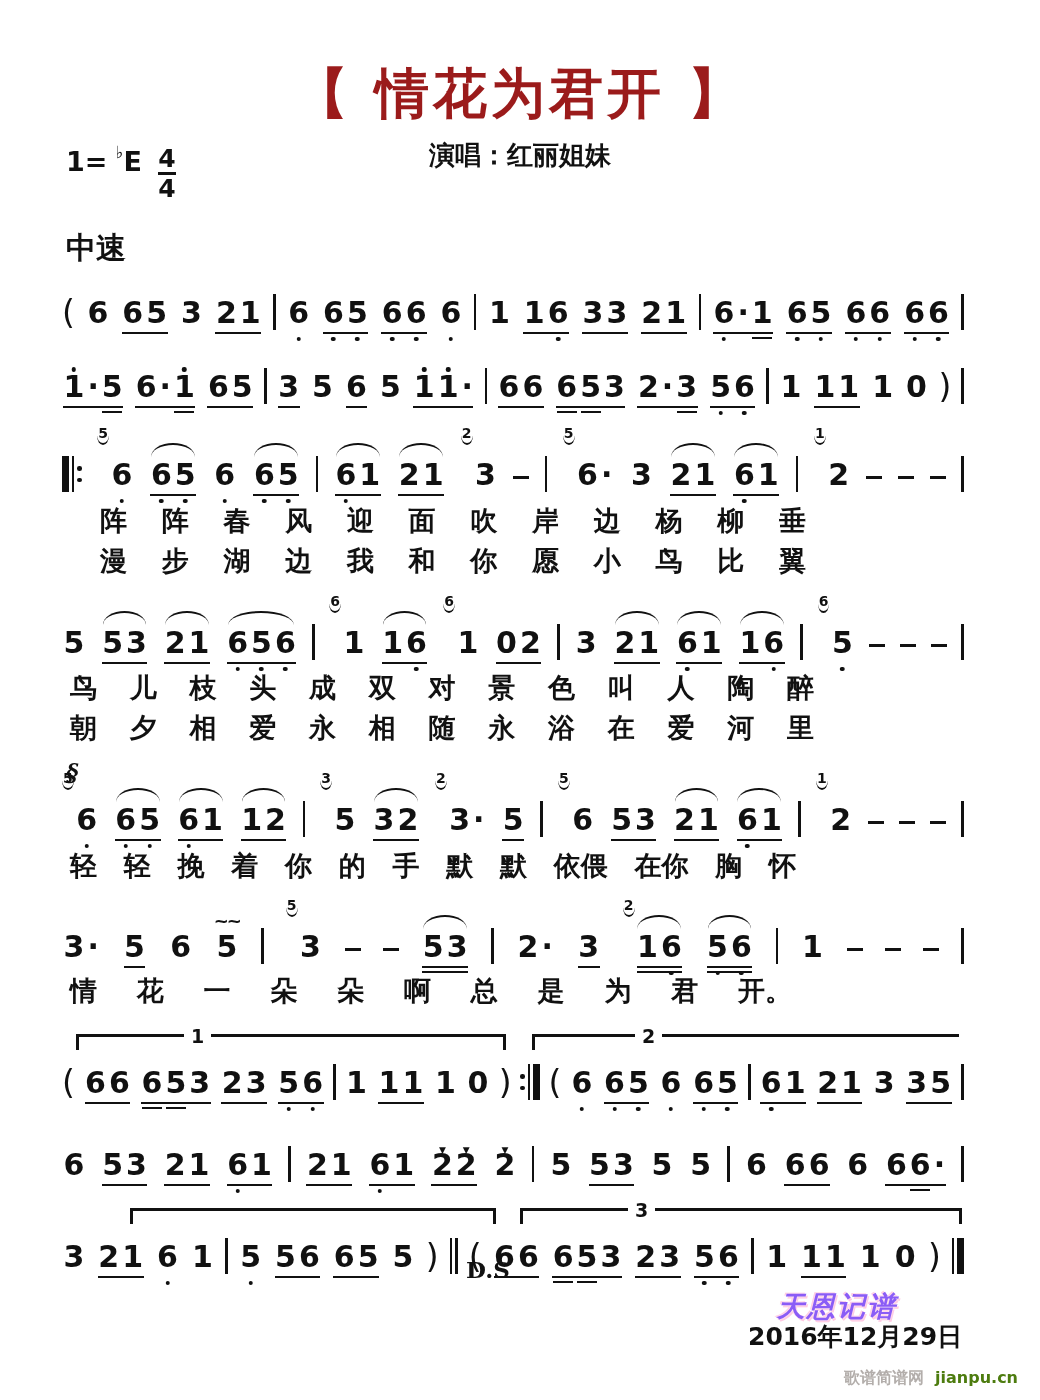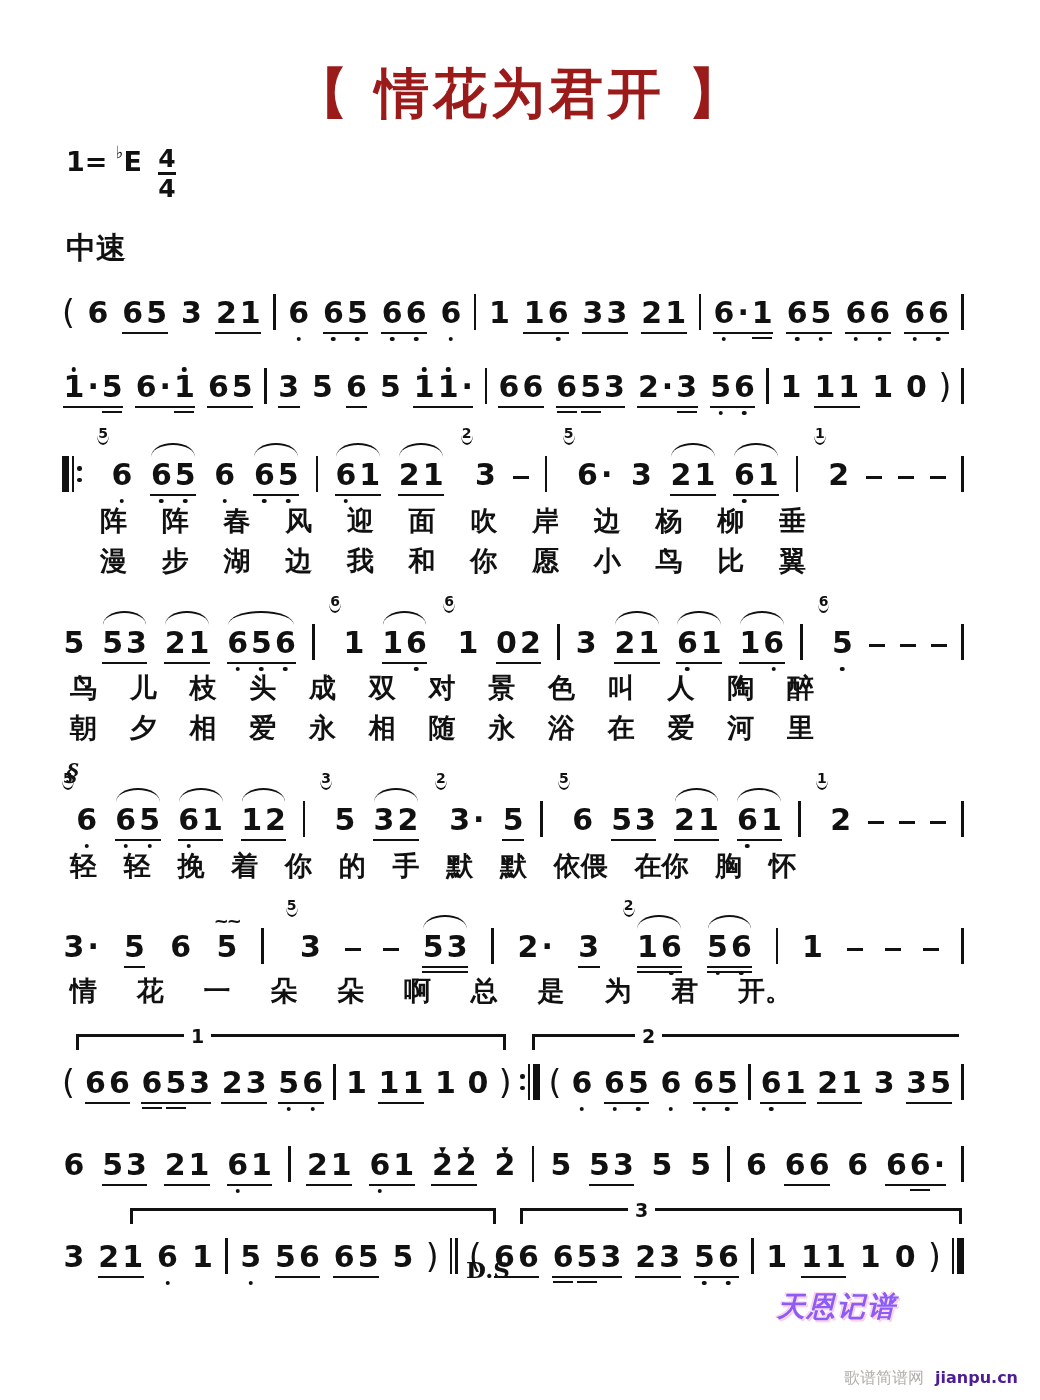--- a/index.html
+++ b/index.html
@@ -65,28 +65,29 @@
          font-size:24px;font-weight:700;}
 
   
   .ds{position:absolute;top:1256px;left:466px;font-family:"DejaVu Serif",serif;
       font-size:23px;font-weight:700;}
   .scribe{position:absolute;top:1288px;left:752px;width:170px;text-align:center;
       font-size:28px;font-weight:700;font-style:italic;letter-spacing:2px;
       text-shadow:0 0 2px #ffffff,1.5px 1.5px 0 #ffc9e2,-1.5px -1.5px 0 #ffc9e2;}
   .date{position:absolute;top:1320px;left:748px;font-size:25px;font-weight:700;}
   .watermark{position:absolute;top:1368px;right:22px;font-size:16px;}
-  .watermark .site{font-weight:400;}
+  .watermark .site{font-weight:700;}
   .watermark .domain{margin-left:6px;font-weight:600;}
 </style>
 </head>
 <body>
 
 <div class="page">
   <div class="title" style="color: rgb(155, 27, 27);">【 情花为君开 】</div>
+  <div class="singer">演唱：红丽姐妹</div>
 
   <div class="keysig">
     <span>1=</span>
     <span class="flat">♭</span>
     <span>E</span>
     <span class="meter">
       <span>4</span>
       <i></i>
       <span>4</span>
     </span>
@@ -1054,17 +1055,18 @@
         <span class="par">)</span>
         <span class="final">
           <i class="thin"></i>
           <i class="thick"></i>
         </span>
       </div>
     </div>
 
   <div class="ds">D.S</div>
   <div class="scribe" style="color: #8b5cf6;">天恩记谱</div>
+  <div class="date">2016年12月29日</div>
   <div class="watermark">
     <span class="site" style="color: rgb(179, 174, 171);">歌谱简谱网</span>
-    <span class="domain" style="color: #4c1d95;">jianpu.cn</span>
+    <span class="domain" style="color: #4d7c0f;">jianpu.cn</span>
   </div>
 </div>
 
 </body></html>

